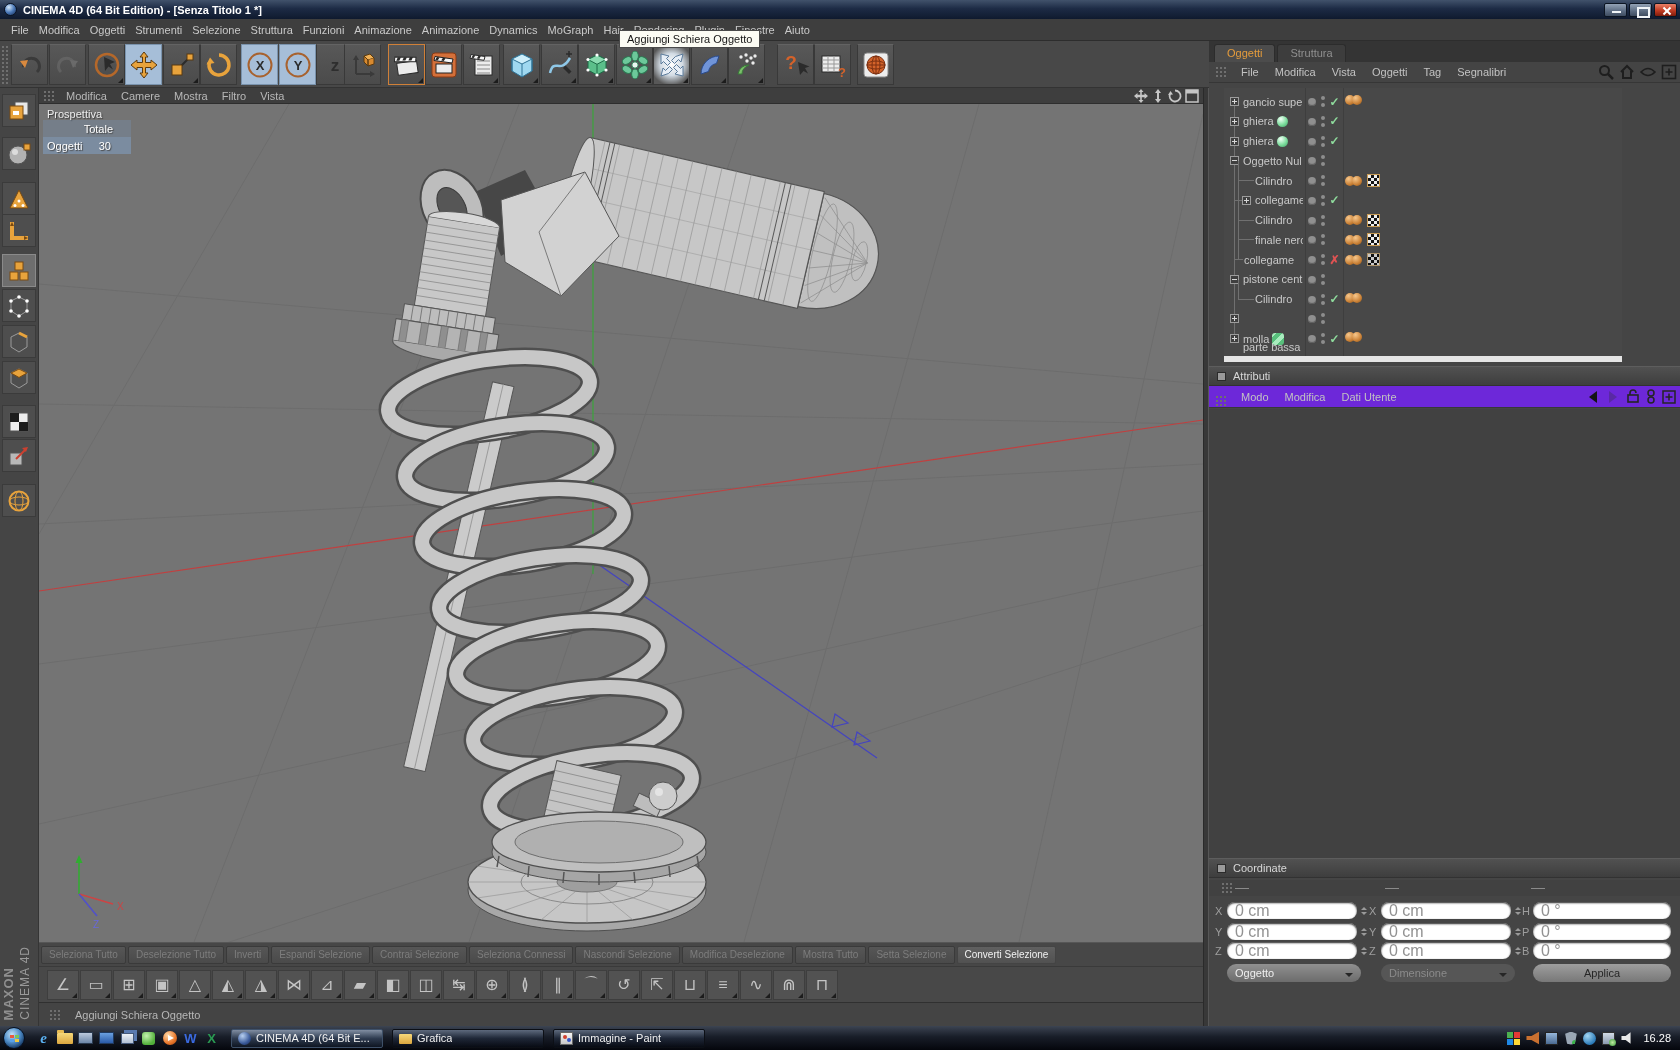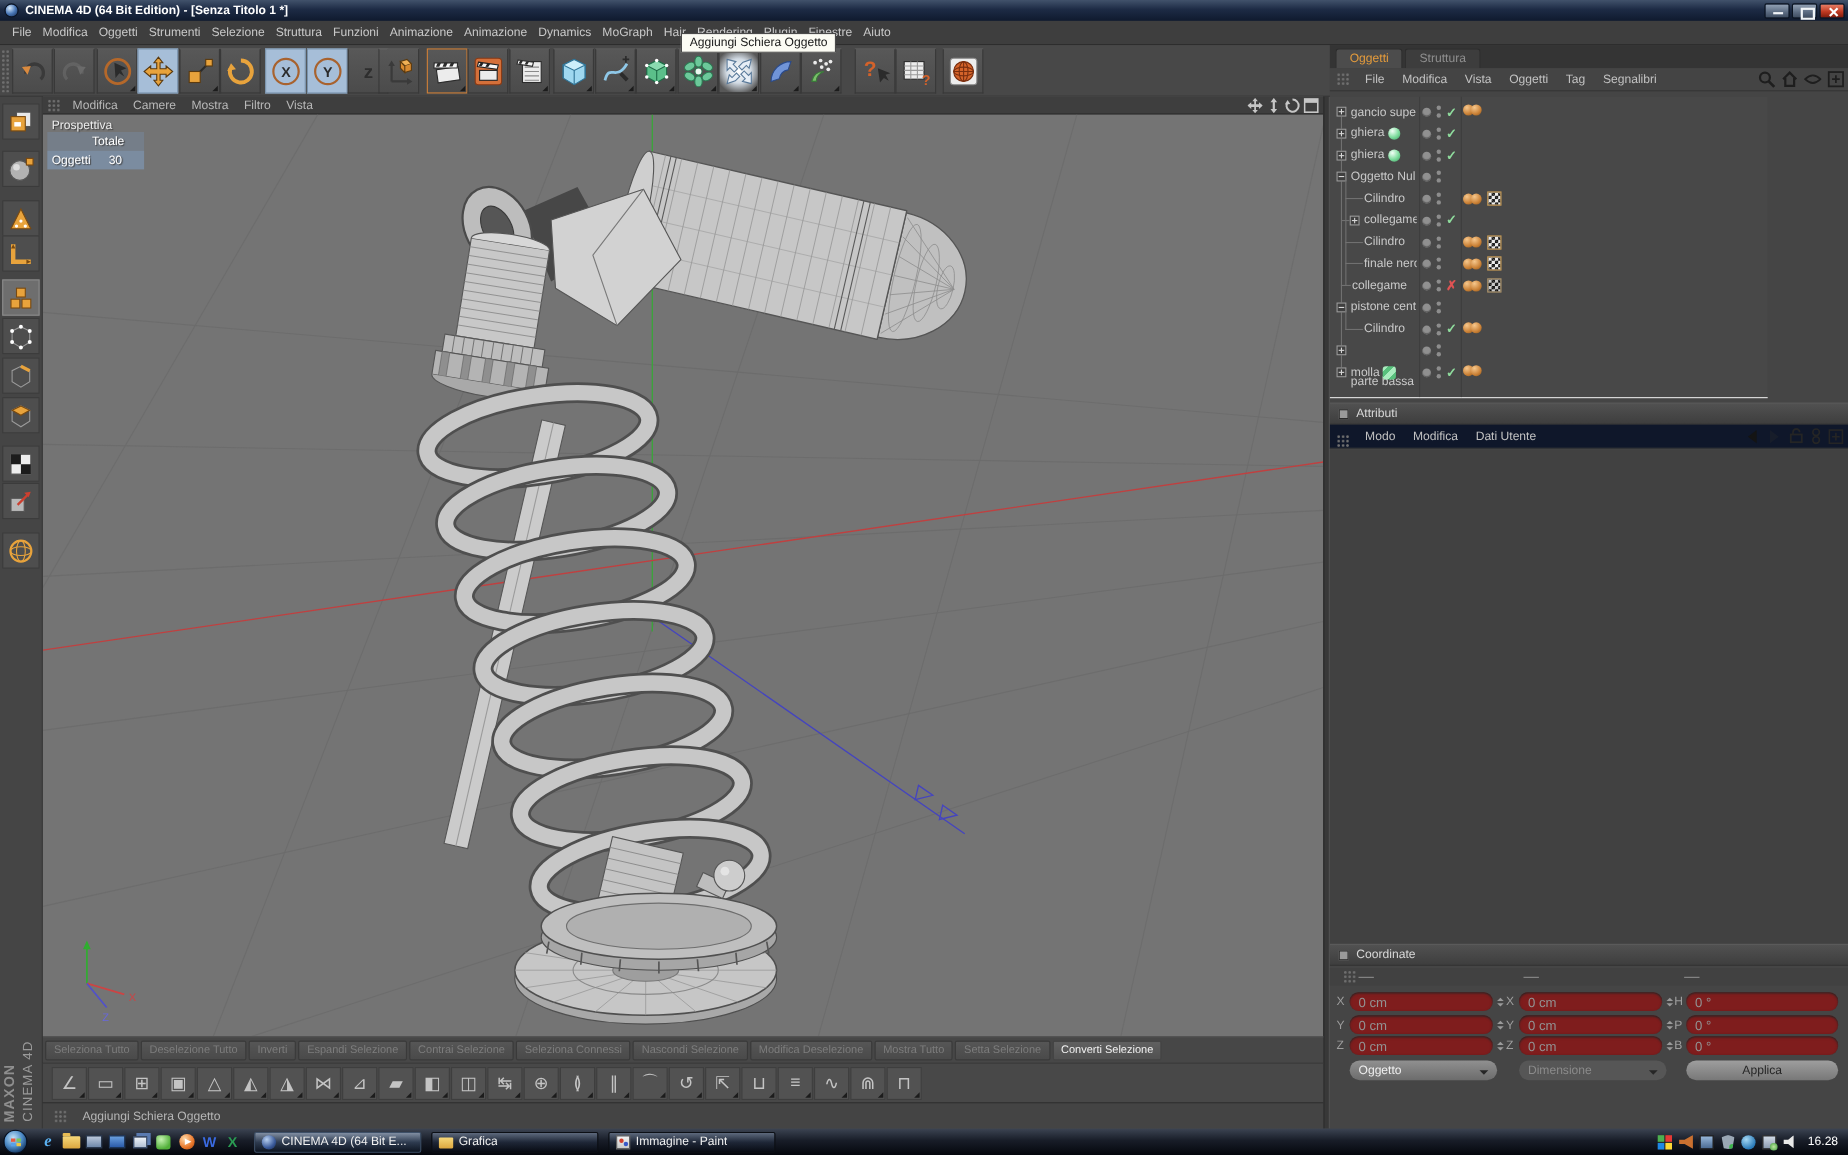--- a/index.html
+++ b/index.html
@@ -67,21 +67,21 @@
   .rightpanel{left:1209px;top:41px;width:471px;height:985px;background:#454545}
   .rp-tabs{position:absolute;left:0;top:0;width:100%;height:21px;background:#343434;display:flex;align-items:flex-end;padding-left:5px;gap:2px}
   .rp-tab{padding:2px 12px 3px;font-size:11px;background:#3d3d3d;color:#8f8f8f;border:1px solid #2c2c2c;border-bottom:none;border-radius:3px 3px 0 0}
   .rp-tab.active{background:#4c4c4c;color:#e59c3c}
   .rp-menu{position:absolute;left:0;top:21px;width:100%;height:21px;background:#444;border-bottom:1px solid #363636;display:flex;align-items:center;font-size:11px;color:#c2c2c2}
   .rp-menu .vp-grip{margin:0 6px}
   .rpm{padding:0 8px;white-space:nowrap}
   .rp-hicons{position:absolute;top:2px;display:flex;gap:5px}
   .rp-hicons svg{display:block}
 
-  .om-tree{position:absolute;left:0;top:47px;width:398px;height:274px;background:#484848;border-bottom:1px solid #e5e5e5}
+  .om-tree{position:absolute;left:15px;top:47px;width:398px;height:274px;background:#484848;border-bottom:6px solid #e5e5e5}
   .colsep{position:absolute;top:0;bottom:0;width:1px;background:#3e3e3e}
   .orow{position:absolute;left:0;width:100%;height:19px}
   .gv{position:absolute;width:1px;background:#707070}
   .gh{position:absolute;height:1px;background:#707070;top:9px}
   .exp{position:absolute;top:5px;width:9px;height:9px;background:#3f3f3f;border:1px solid #9c9c9c}
   .exp::before{content:"";position:absolute;left:1px;right:1px;top:3px;height:1px;background:#d6d6d6}
   .exp.plus::after{content:"";position:absolute;top:1px;bottom:1px;left:3px;width:1px;background:#d6d6d6}
   .oname{position:absolute;top:0;height:19px;display:flex;align-items:center;font-size:11px;color:#c9c9c9;white-space:nowrap;overflow:hidden}
   .ni{flex:none;margin-left:3px}
   .ni-sphere{width:11px;height:11px;border-radius:50%;background:radial-gradient(circle at 35% 28%,#f2fff6,#7cdc9c 55%,#3f9a62)}
@@ -91,30 +91,30 @@
   .ochk{position:absolute;left:103px;top:0;width:15px;height:19px;display:flex;align-items:center;justify-content:center;font-size:12px;font-weight:bold}
   .ochk.green{color:#8fdc9d}.ochk.red{color:#e05353}
   .otags{position:absolute;left:121px;top:3px;display:flex;align-items:center}
   .tag-ball{width:10px;height:10px;border-radius:50%;background:radial-gradient(circle at 35% 28%,#f6c78c,#ca8136 60%,#84511c);flex:none}
   .tag-ball + .tag-ball{margin-left:-3px}
   .tag-tex,.tag-disp{width:13px;height:13px;margin-left:5px;border:1px solid #c89b55;flex:none;background-image:linear-gradient(45deg,#141414 25%,transparent 25%,transparent 75%,#141414 75%),linear-gradient(45deg,#141414 25%,#ededed 25%,#ededed 75%,#141414 75%);background-size:6px 6px;background-position:0 0,3px 3px}
   .tag-disp{filter:grayscale(30%) brightness(.85);border-color:#d8ac66}
 
   .panel-hdr{position:absolute;left:0;width:100%;height:20px;background:linear-gradient(#515151,#3e3e3e);border-top:1px solid #5d5d5d;border-bottom:1px solid #323232;display:flex;align-items:center;gap:7px;padding-left:8px;font-size:11px;color:#d8d8d8}
   .sq-ico{width:9px;height:9px;background:#9a9a9a;border:1px solid #2b2b2b;flex:none}
-  .attr-menu{position:absolute;left:0;top:345px;width:100%;height:22px;background:#0f172a;border-bottom:1px solid #383838;display:flex;align-items:flex-end;font-size:11px;color:#c2c2c2}
+  .attr-menu{position:absolute;left:0;top:345px;width:100%;height:22px;background:#6d28d9;border-bottom:1px solid #383838;display:flex;align-items:flex-end;font-size:11px;color:#c2c2c2}
   .attr-empty{position:absolute;left:0;top:368px;width:100%;height:449px;background:#414141}
   .attr-hicons{position:absolute;top:3px;right:4px;display:flex;gap:6px;align-items:center}
 
   .coord{position:absolute;left:0;top:817px;width:100%;height:168px;background:#454545}
   .coord-grip{position:absolute;left:0;top:22px;width:100%;height:16px;background:#414141}
   .coord-grip .vp-grip{position:absolute;left:8px;top:2px}
   .dash{position:absolute;top:8px;width:14px;border-top:1px solid #8a8a8a}
   .clabel{position:absolute;font-size:11px;color:#9e9e9e;height:17px;display:flex;align-items:center}
-  .cfield{position:absolute;height:17px;background:#7f1d1d;border-radius:8px;box-shadow:inset 0 1px 2px #242424;color:#929292;font-size:12px;display:flex;align-items:center;padding-left:8px;white-space:nowrap;overflow:hidden}
+  .cfield{position:absolute;height:17px;background:#ffffff;border-radius:8px;box-shadow:inset 0 1px 2px #242424;color:#929292;font-size:16px;display:flex;align-items:center;padding-left:8px;white-space:nowrap;overflow:hidden}
   .stepper{position:absolute;width:9px;height:17px;display:flex;flex-direction:column;align-items:center;justify-content:center;gap:2px}
   .stepper i{width:0;height:0;border:3px solid transparent}
   .stepper .up{border-bottom-color:#9a9a9a}.stepper .dn{border-top-color:#9a9a9a}
   .dropdown{position:absolute;height:18px;border-radius:9px;background:linear-gradient(#909090,#6c6c6c);color:#efefef;font-size:11px;display:flex;align-items:center;justify-content:space-between;padding:0 8px}
   .dropdown.disabled{background:#565656;color:#8b8b8b}
   .dd-arrow{width:0;height:0;border:4px solid transparent;border-top-color:#262626;margin-top:7px}
   .applybtn{position:absolute;height:18px;border-radius:9px;background:linear-gradient(#9e9e9e,#787878);color:#262626;font-size:11px;display:flex;align-items:center;justify-content:center}
 
   
   .selrow{left:39px;top:942px;width:1164px;height:24px;background:#474747;border-top:1px solid #565656;display:flex;align-items:center;gap:2px;padding-left:2px}

